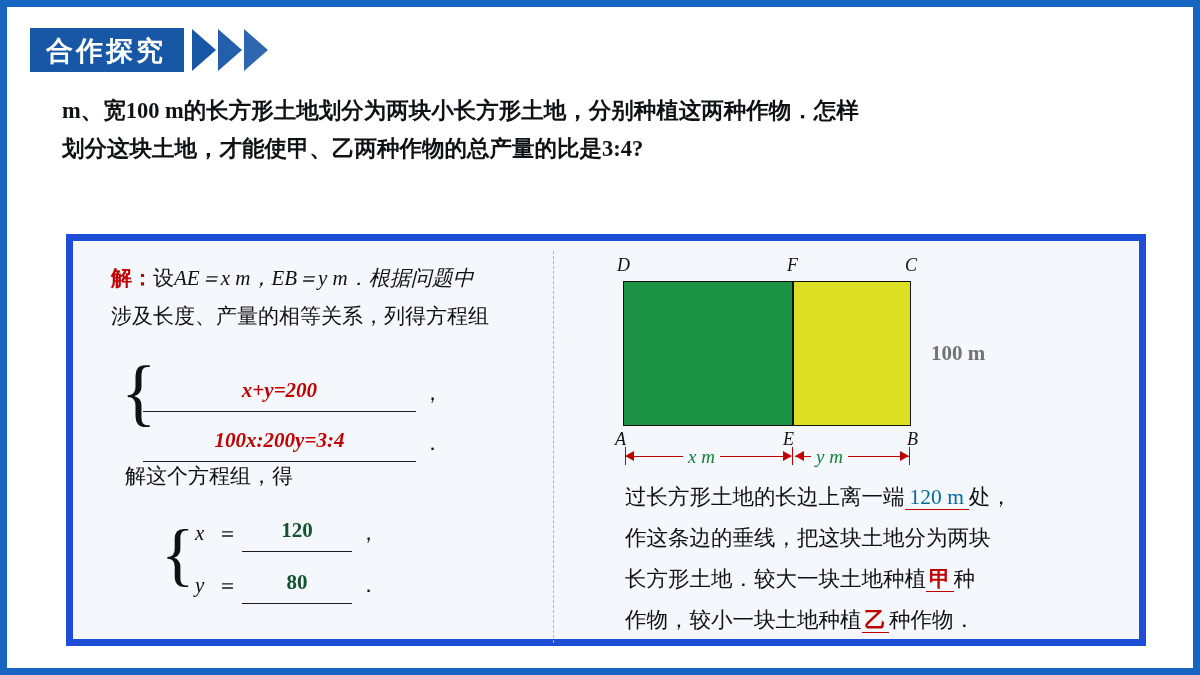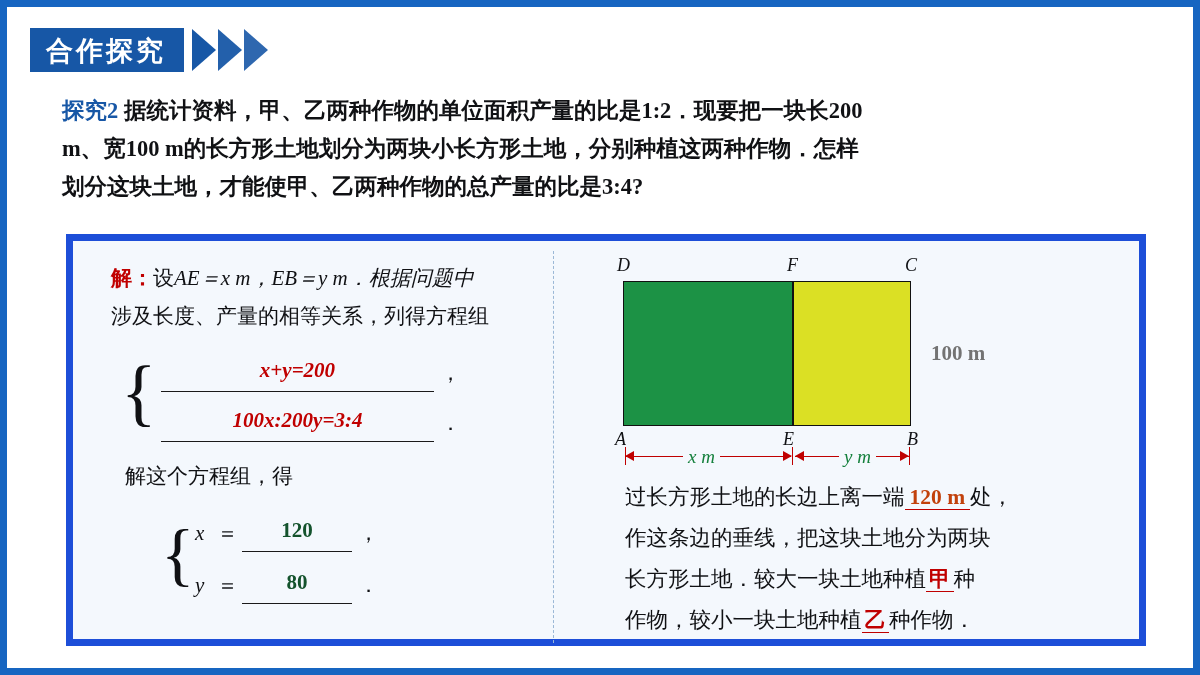--- a/index.html
+++ b/index.html
@@ -130,24 +130,25 @@
     position: absolute;
     left: 0;
     top: 2px;
     font-size: 74px;
     line-height: 90px;
     color: #101114;
     font-family: "Liberation Serif", serif;
   }
   .eqline {
     position: absolute;
-    left: 40px;
+    left: 22px;
     width: 300px;
     display: flex;
     align-items: flex-end;
+    margin-top: 20px;
   }
   .eqline .blank {
     flex: 1;
     border-bottom: 1.6px solid #1a1a1a;
     text-align: center;
     color: #c00000;
     font-weight: bold;
     font-style: italic;
     font-size: 21px;
     padding-bottom: 2px;
@@ -299,34 +300,34 @@
   .dimlabel {
     position: absolute;
     top: 195px;
     font-size: 19px;
     color: #15803d;
     background: #f4f8fd;
     padding: 0 5px;
     font-style: italic;
   }
   .dl-x { left: 96px; }
-  .dl-y { left: 252px; }
+  .dl-y { left: 224px; }
 
   .conclusion {
     position: absolute;
     left: 52px;
     top: 232px;
     width: 520px;
     font-size: 21.5px;
     line-height: 41px;
     color: #101114;
   }
   .fill {
-    color: #c2410c;
-    font-weight: bold;
+    color: #0369a1;
+    font-weight: normal;
     border-bottom: 1.8px solid #c00000;
     padding: 0 5px;
   }
   .fill-blk {
     color: #c00000;
     font-weight: bold;
     border-bottom: 1.8px solid #c00000;
     padding: 0 3px;
   }
 </style>
@@ -339,24 +340,20 @@
     <div class="banner">
       <div class="banner-box">合作探究</div>
       <div class="banner-arrows">
         <div class="arrow a1"></div>
         <div class="arrow a2"></div>
         <div class="arrow a3"></div>
       </div>
     </div>
 
     <div class="statement">
-      <div>
-        <span class="tag">探究2</span>
-        <span class="body">据统计资料，甲、乙两种作物的单位面积产量的比是1:2．现要把一块长200</span>
-      </div>
       <div class="body">m、宽100 m的长方形土地划分为两块小长方形土地，分别种植这两种作物．怎样</div>
       <div class="body">划分这块土地，才能使甲、乙两种作物的总产量的比是3:4?</div>
     </div>
 
     <div class="answer-box">
       <div class="divider"></div>
 
       <div class="left-col">
         <div>
           <span class="solve-label">解：</span><span>设</span><span class="ital">AE＝x m，EB＝y m．根据问题中</span>

